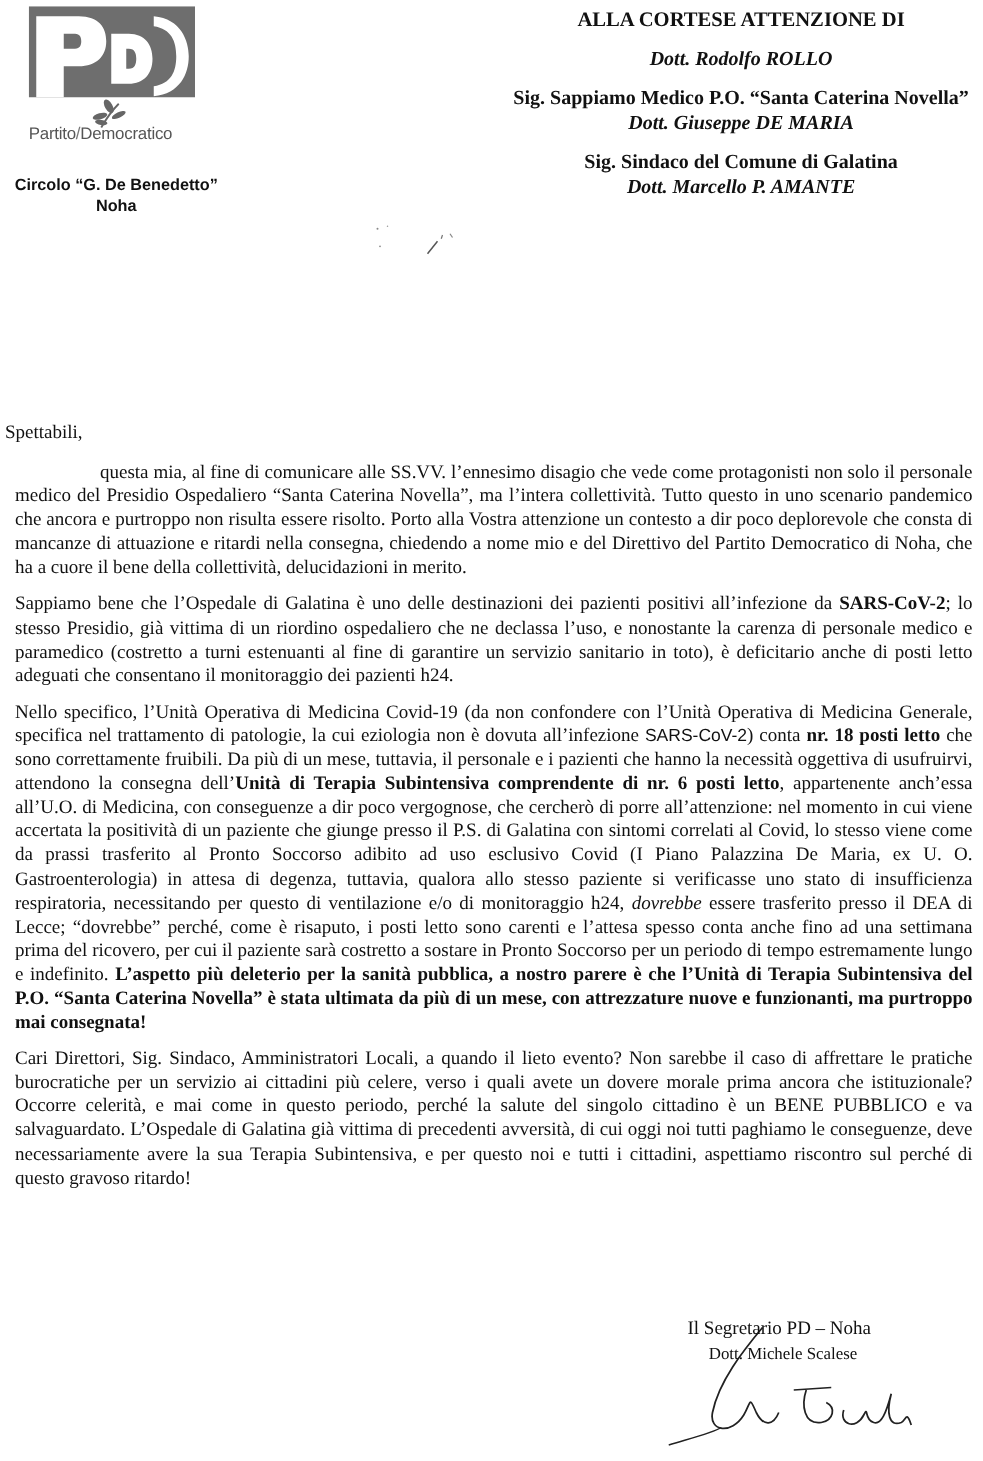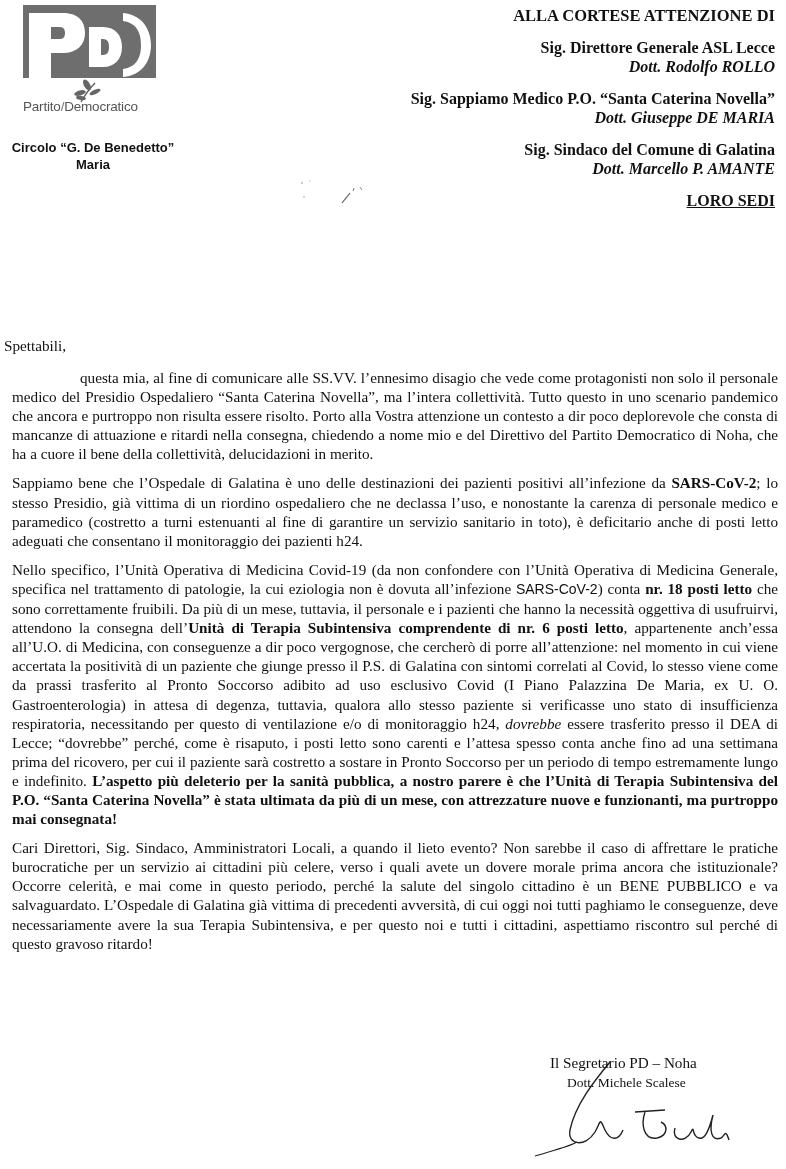--- a/index.html
+++ b/index.html
@@ -8,21 +8,21 @@
 
   
   .logo { position: absolute; left: 23px; top: 5px; width: 135px; }
   .logo-box { position: relative; width: 133px; height: 73px; }
   .logo-svg { position: absolute; left: 0; top: 0; }
   .logo-party { position: absolute; left: 0; top: 94px; font-family: "Liberation Sans", sans-serif; font-size: 13.5px; color: #555; white-space: nowrap; letter-spacing: -0.2px; }
   .logo-sprig { position: absolute; left: 50px; top: 74px; }
   .circolo { position: absolute; left: 0; top: 134px; width: 186px; text-align: center; font-family: "Liberation Sans", sans-serif; font-weight: bold; font-size: 13px; line-height: 17px; color: #111; }
 
   
-  .addr { position: absolute; right: 11px; top: 6px; text-align: right; font-weight: bold; font-size: 16px; line-height: 19.5px; color: #111; }
+  .addr { position: absolute; right: 11px; top: 6px; text-align: center; font-weight: bold; font-size: 16px; line-height: 19.5px; color: #111; }
   .addr .attn { font-size: 16.5px; margin-bottom: 12px; }
   .addr .block { margin-bottom: 12px; }
   .addr .name { font-style: italic; }
   .addr .loro { text-decoration: underline; margin-top: 0px; }
 
   .scribble { position: absolute; left: 290px; top: 175px; }
 
   
   .subject { position: absolute; left: 12px; top: 258px; width: 764px; font-size: 15.2px; line-height: 20px; text-align: justify; }
   .subject .lbl { font-weight: bold; }
@@ -63,39 +63,37 @@
       <ellipse cx="14" cy="6" rx="3" ry="6" fill="#666" transform="rotate(-30 14 6)"></ellipse>
       <ellipse cx="7" cy="14" rx="6" ry="2.5" fill="#666" transform="rotate(-15 7 14)"></ellipse>
       <ellipse cx="22" cy="13" rx="6" ry="2.2" fill="#666" transform="rotate(-25 22 13)"></ellipse>
       <ellipse cx="8" cy="19" rx="5" ry="2" fill="#666" transform="rotate(10 8 19)"></ellipse>
     </svg>
     <div class="logo-party">
       <span>Partito</span><span style="color:#777;">/</span><span>Democratico</span>
     </div>
     <div class="circolo" style="left:-23px;">
       <div>Circolo “G. De Benedetto”</div>
-      <div>Maria</div>
+      <div>Noha</div>
     </div>
   </div>
 
   <div class="addr">
     <div class="attn">ALLA CORTESE ATTENZIONE DI</div>
     <div class="block">
-      <div>Sig. Direttore Generale ASL Lecce</div>
       <div class="name">Dott. Rodolfo ROLLO</div>
     </div>
     <div class="block">
       <div>Sig. Sappiamo Medico P.O. “Santa Caterina Novella”</div>
       <div class="name">Dott. Giuseppe DE MARIA</div>
     </div>
     <div class="block">
       <div>Sig. Sindaco del Comune di Galatina</div>
       <div class="name">Dott. Marcello P. AMANTE</div>
     </div>
-    <div class="loro">LORO SEDI</div>
   </div>
 
   <svg class="scribble" width="80" height="40" viewBox="0 0 80 40">
     <path d="M52 28 L60 18" stroke="#555" stroke-width="1.2"></path>
     <path d="M63 16 L64 13" stroke="#777" stroke-width="1"></path>
     <path d="M70 12 L72 15" stroke="#888" stroke-width="1"></path>
     <circle cx="12" cy="8" r="0.8" fill="#888"></circle>
     <circle cx="20" cy="6" r="0.6" fill="#999"></circle>
     <circle cx="14" cy="22" r="0.7" fill="#888"></circle>
   </svg>

